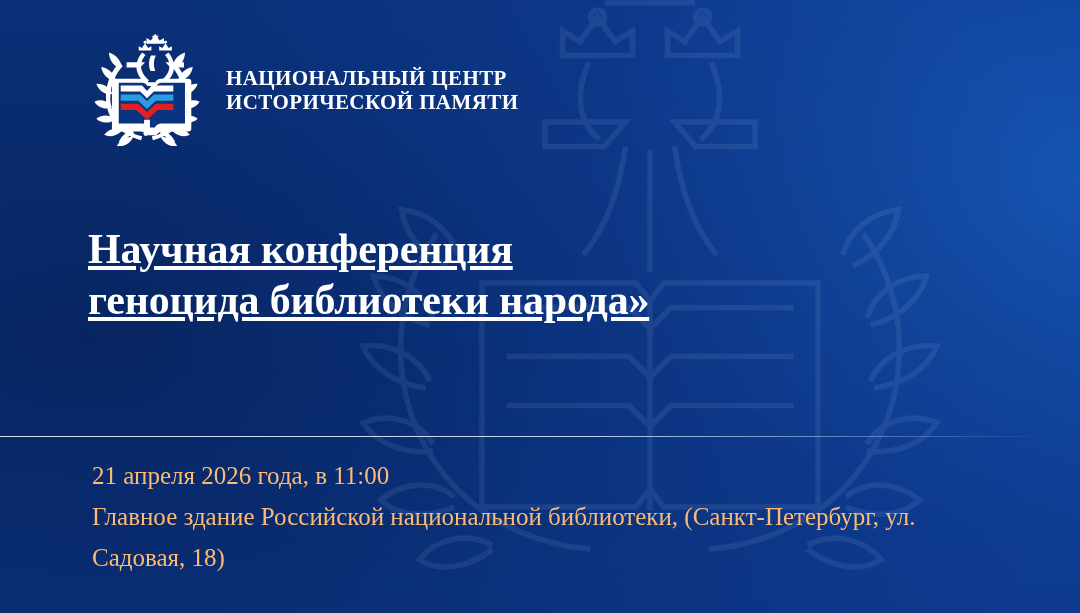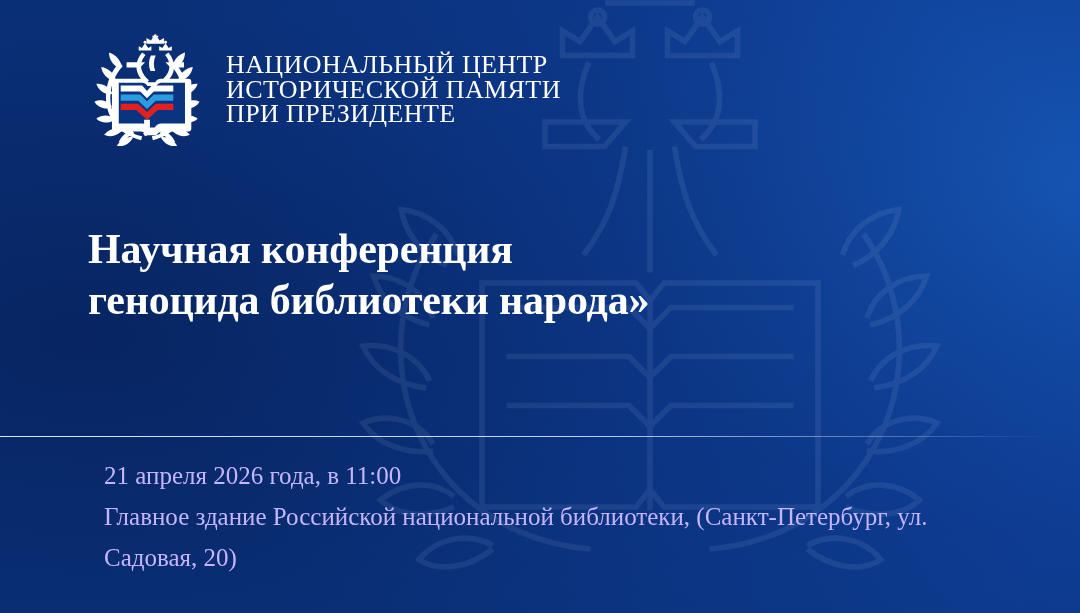--- a/index.html
+++ b/index.html
@@ -63,65 +63,65 @@
     display: flex;
     align-items: center;
     gap: 20px;
   }
   .emblem { width: 118px; height: 112px; flex: none; }
   .emblem svg { width: 100%; height: 100%; display: block; }
 
   .org-name {
     color: #ffffff;
     font-family: "Liberation Serif", "DejaVu Serif", serif;
-    font-weight: normal;
-    font-size: 26px;
+    font-weight: bold;
+    font-size: 21px;
     line-height: 24.5px;
     letter-spacing: 0.4px;
     text-transform: uppercase;
     white-space: nowrap;
   }
   .org-name div { display: block; }
 
   
   .title {
     position: absolute;
     left: 88px;
     top: 224px;
     width: 720px;
     color: #ffffff;
     font-family: "Liberation Serif", "DejaVu Serif", serif;
     font-weight: bold;
     font-size: 42px;
     line-height: 51px;
     letter-spacing: -0.2px;
   }
-  .title div { display: block; white-space: nowrap; }
+  .title div { display: block; white-space: nowrap; text-decoration: underline; }
 
   
   .divider {
     position: absolute;
     left: 0;
     top: 436px;
     width: 1050px;
     height: 1px;
     background: linear-gradient(to right,
                 rgba(235,243,255,0.92) 0%,
                 rgba(225,238,255,0.85) 55%,
                 rgba(190,215,255,0.35) 85%,
                 rgba(160,195,250,0.0) 100%);
   }
 
   
   .details {
     position: absolute;
-    left: 104px;
+    left: 92px;
     top: 455px;
     width: 890px;
-    color: #c4b5fd;
+    color: #fdba74;
     font-family: "Liberation Serif", "DejaVu Serif", serif;
     font-weight: normal;
     font-size: 25px;
     line-height: 41px;
   }
   .details .line { display: block; }
   .details .venue { display: block; }
 </style>
 </head>
 <body>
@@ -240,29 +240,28 @@
 
         <path d="M114 176 h12 v22 c0 6 -4 10 -10 12 l-4 -6 c3 -2 2 -4 2 -8 z" fill="#ffffff"></path>
         <path d="M88 196 c-14 8 -22 16 -26 26 h10 c5 -8 12 -14 22 -18 z" fill="#ffffff"></path>
         <path d="M152 196 c14 8 22 16 26 26 h-10 c-5 -8 -12 -14 -22 -18 z" fill="#ffffff"></path>
       </svg>
     </div>
 
     <div class="org-name">
       <div>НАЦИОНАЛЬНЫЙ ЦЕНТР</div>
       <div>ИСТОРИЧЕСКОЙ ПАМЯТИ</div>
-      <div>ПРИ ПРЕЗИДЕНТЕ</div>
     </div>
   </div>
 
   <div class="title">
     <div>Научная конференция</div>
     <div>геноцида библиотеки народа»</div>
   </div>
 
   <div class="divider"></div>
 
   <div class="details">
     <span class="line">21 апреля 2026 года, в 11:00</span>
-    <span class="venue">Главное здание Российской национальной библиотеки, (Санкт-Петербург, ул. Садовая, 20)</span>
+    <span class="venue">Главное здание Российской национальной библиотеки, (Санкт-Петербург, ул. Садовая, 18)</span>
   </div>
 
 </div>
 
 </body></html>

